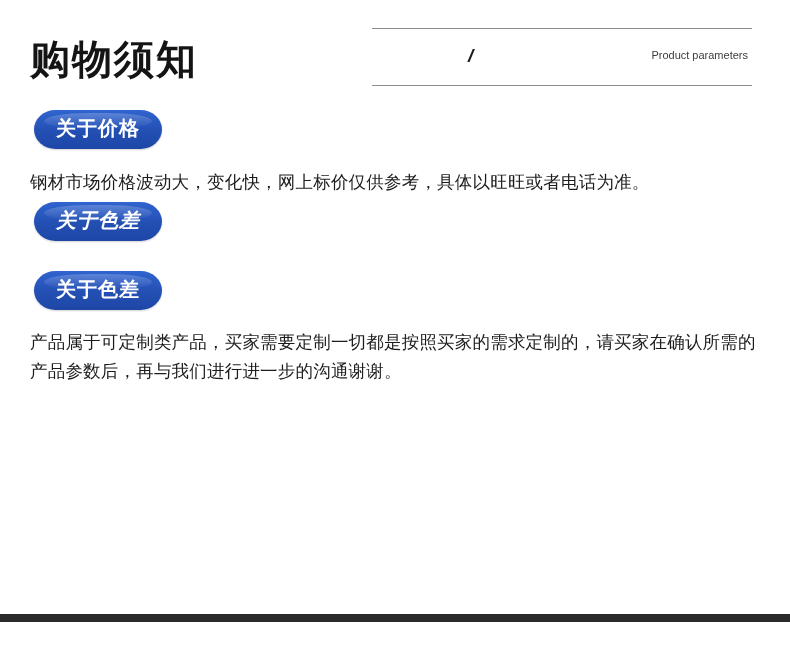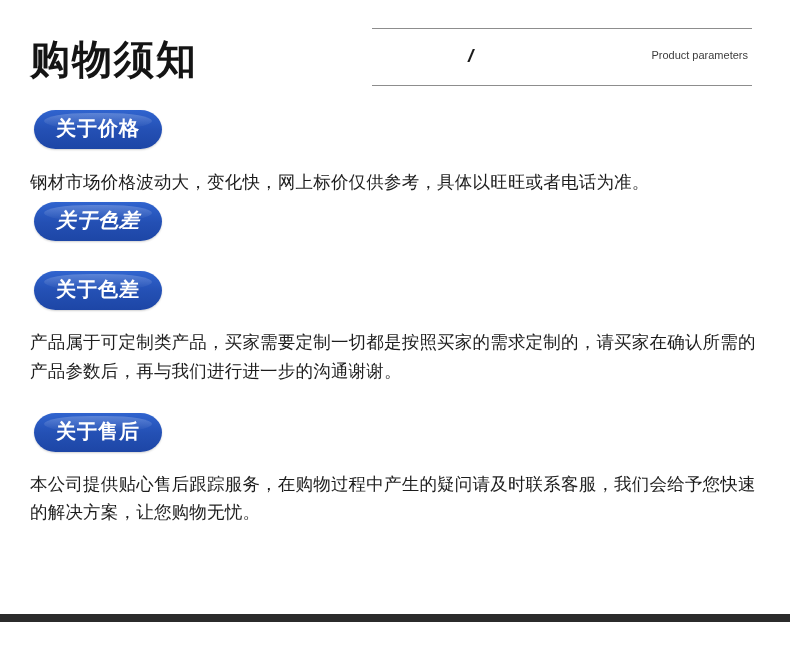--- a/index.html
+++ b/index.html
@@ -163,21 +163,17 @@
 
     <div class="section sec-color">
       <div class="pill">关于色差</div>
     </div>
 
     <div class="section sec-product">
       <div class="pill">关于色差</div>
       <p class="para">产品属于可定制类产品，买家需要定制一切都是按照买家的需求定制的，请买家在确认所需的产品参数后，再与我们进行进一步的沟通谢谢。</p>
     </div>
 
-    <div class="section sec-after">
-      <div class="pill">关于售后</div>
-      <p class="para">本公司提供贴心售后跟踪服务，在购物过程中产生的疑问请及时联系客服，我们会给予您快速的解决方案，让您购物无忧。</p>
-    </div>
 
   </div>
 
   <div class="bottom-strip"></div>
 </div>
 
 </body></html>

